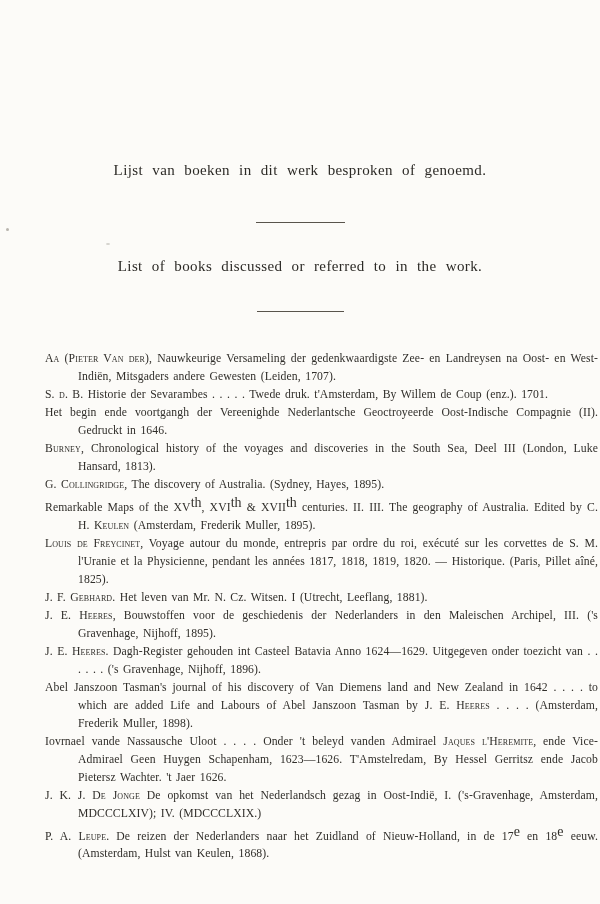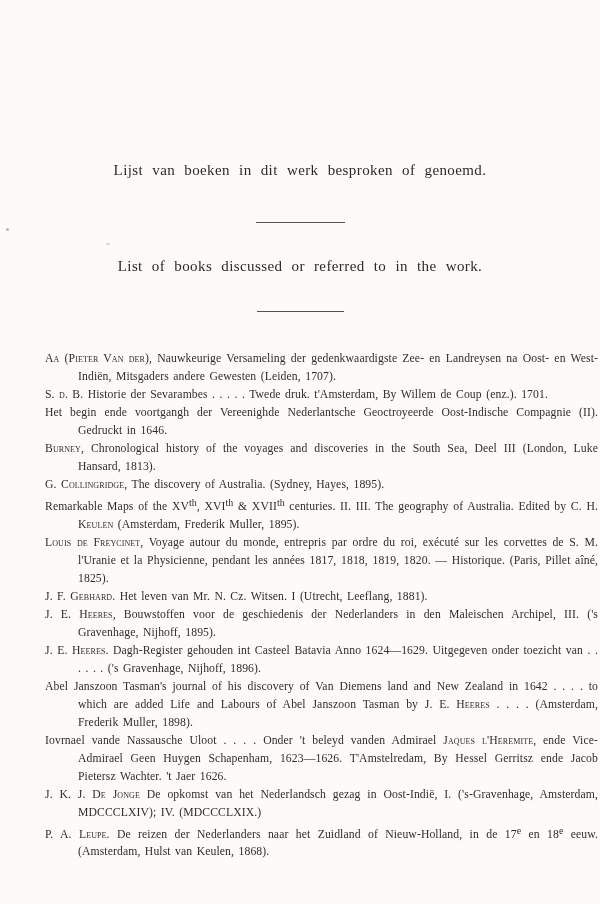--- a/index.html
+++ b/index.html
@@ -48,21 +48,21 @@
     text-align: justify;
     color: #302e2a;
     margin-left: 20px;
   }
   .entry {
     padding-left: 33px;
     text-indent: -33px;
   }
   .sc { font-variant: small-caps; }
   .sup {
-    font-size: 10px;
+    font-size: 14px;
     vertical-align: 3.5px;
     letter-spacing: 0;
   }
   .speck {
     position: absolute;
     background: #8a867c;
     border-radius: 50%;
   }
   .speck1 { left: 6px; top: 228px; width: 3px; height: 3px; opacity: 0.6; }
   .speck2 { left: 106px; top: 243px; width: 4px; height: 2px; opacity: 0.35; }

